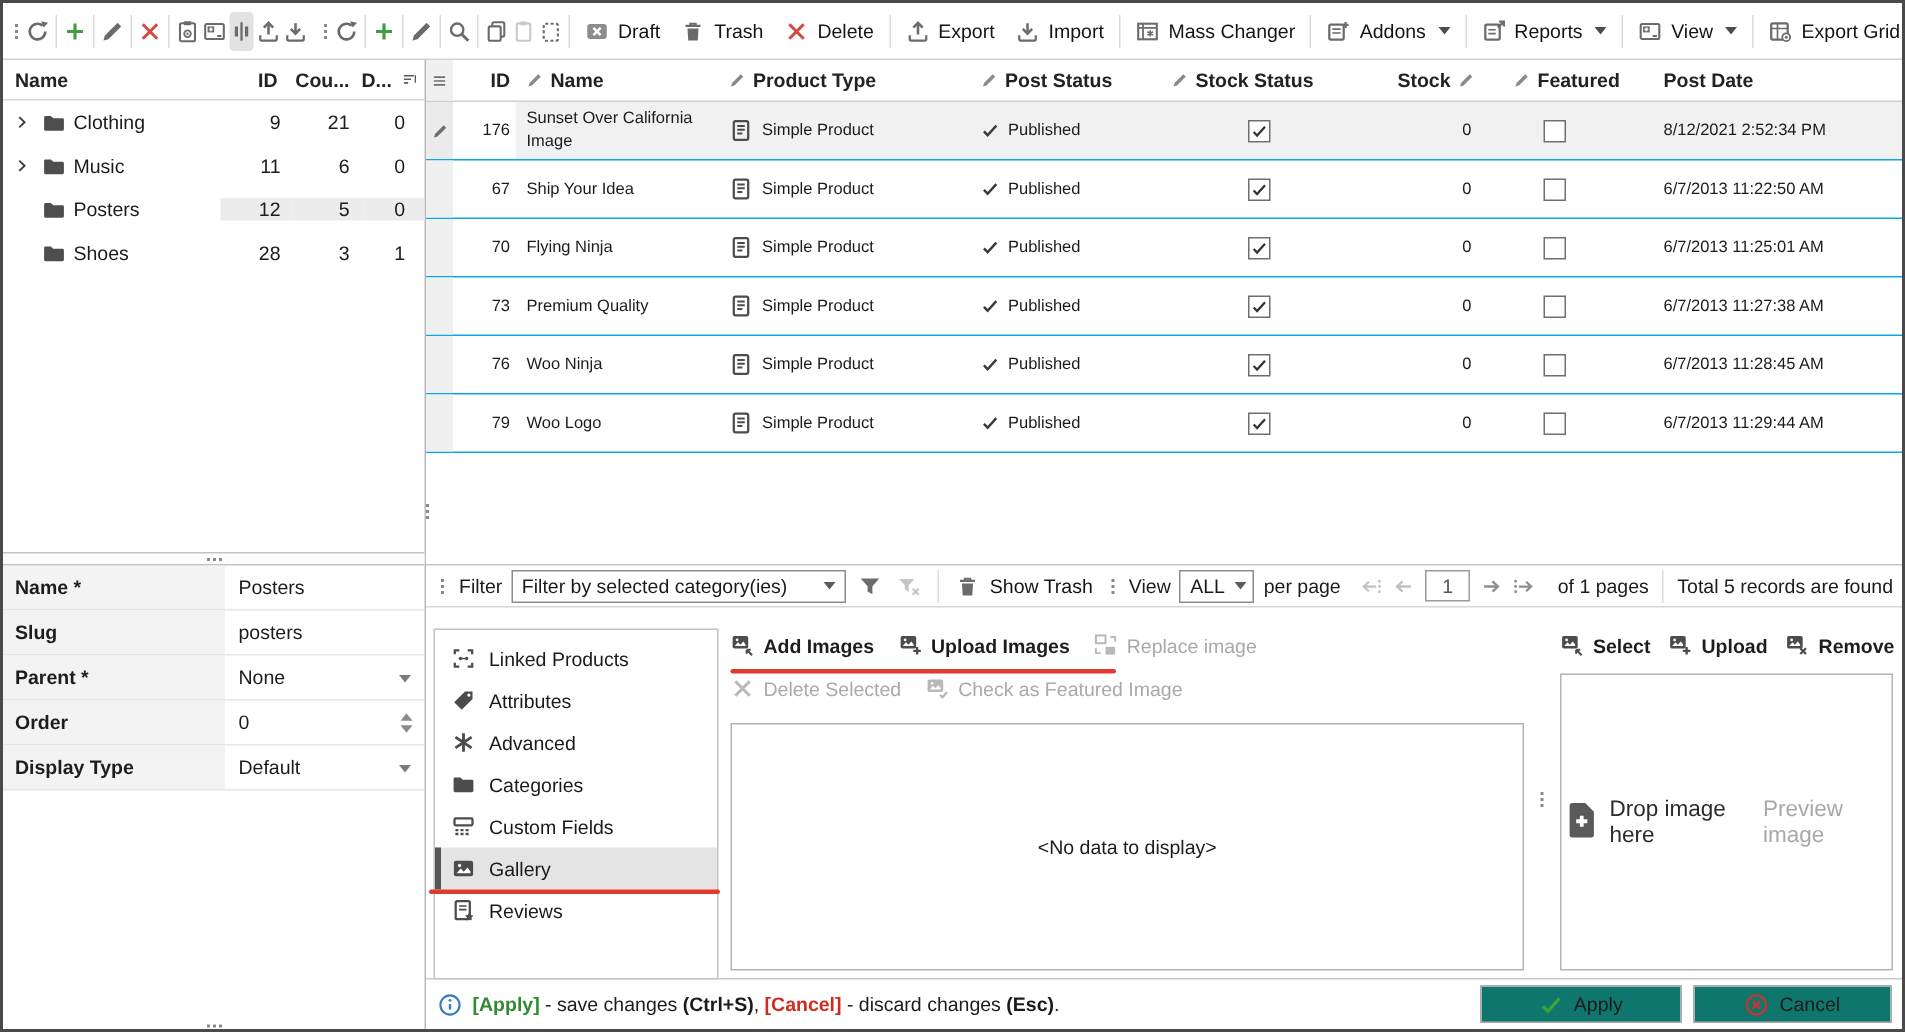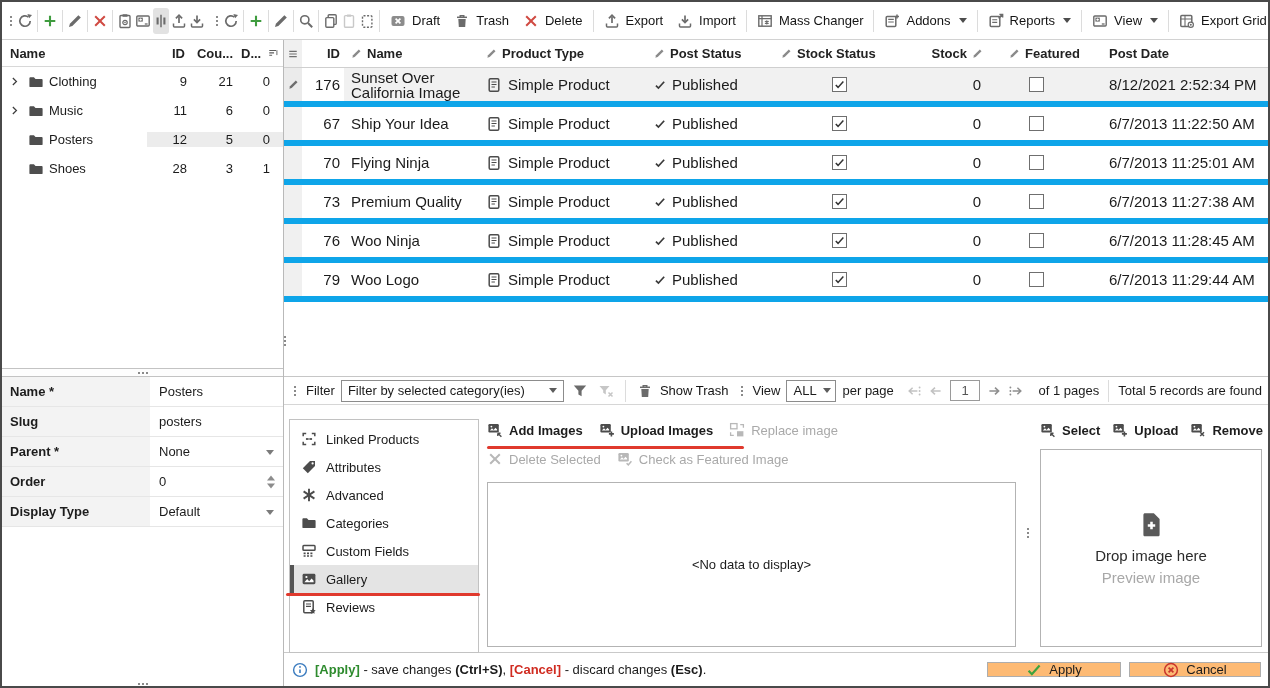--- a/index.html
+++ b/index.html
@@ -61,21 +61,21 @@
   .spin-up{width:0;height:0;border-left:4px solid transparent;border-right:4px solid transparent;border-bottom:5px solid #8c8c8c;}
   .spin-dn{width:0;height:0;border-left:4px solid transparent;border-right:4px solid transparent;border-top:5px solid #8c8c8c;}
   .left-bottom-grip{position:absolute;bottom:1px;left:50%;transform:translateX(-50%);}
   
   .right{flex:1;display:flex;flex-direction:column;min-width:0;position:relative;}
   .main-grip{position:absolute;left:278px;top:296px;}
   
   .table-area{height:336px;flex:0 0 auto;display:flex;flex-direction:column;overflow:hidden;}
   .p-head,.p-row{display:grid;grid-template-columns:18px 42px 135px 168px 127px 130px 85px 95px 1fr;}
   .p-head{height:28px;align-items:center;border-bottom:1px solid #cfcfcf;font-weight:600;color:#222;}
-  .p-row{height:39px;align-items:center;border-bottom:6px solid #0ea5e9;font-size:15px;}
+  .p-row{height:39px;align-items:center;border-bottom:1px solid #0ea5e9;font-size:11px;}
   .p-row.selected{background:#f1f1f1;}
   .ind{background:#f0f0f0;height:100%;display:flex;align-items:center;justify-content:center;color:#6e6e6e;}
   .p-row.selected .ind{background:#ebebeb;}
   .c-id{text-align:right;padding-right:4px;}
   .p-row.selected .c-id{background:#fff;height:100%;display:flex;align-items:center;justify-content:flex-end;}
   .c-name{padding-left:7px;line-height:15px;}
   .h-ed{display:flex;align-items:center;gap:5px;padding-left:7px;color:#222;}
   .h-ed .pen{color:#8a8a8a;display:flex;}
   .h-right{justify-content:flex-end;padding-right:6px;padding-left:0;}
   .h-feat{padding-left:20px;}
@@ -114,33 +114,33 @@
   .g-row.second{margin-top:7px;}
   .g-btn{display:flex;align-items:center;gap:6px;font-weight:600;color:#1d1d1d;}
   .g-btn .gico{color:#4c4c4c;display:flex;}
   .g-btn.disabled{color:#a9a9a9;font-weight:400;}
   .g-btn.disabled .gico{color:#b8b8b8;}
   .gallery .red-line{left:0;width:257px;top:27px;}
   .g-box{flex:1;margin-top:12px;border:1px solid #b3b3b3;display:flex;align-items:center;justify-content:center;color:#1c1c1c;}
   .mid-grip{width:8px;flex:0 0 auto;display:flex;align-items:center;justify-content:center;}
   .preview{width:222px;flex:0 0 auto;display:flex;flex-direction:column;}
   .p-toolbar{height:22px;display:flex;align-items:center;gap:12px;}
-  .p-box{flex:1;margin-top:8px;border:1px solid #b3b3b3;display:flex;flex-direction:column;align-items:center;justify-content:center;gap:5px;}
+  .p-box{flex:1;margin-top:8px;border:1px solid #b3b3b3;display:flex;align-items:center;justify-content:center;gap:5px;}
   .p-box .fico{color:#5a5a5a;margin-bottom:4px;}
   .drop-main{font-size:15px;color:#2b2b2b;}
   .drop-sub{font-size:15px;color:#a8a8a8;}
   
   .statusbar{height:34px;flex:0 0 auto;border-top:1px solid #c9c9c9;display:flex;align-items:center;
              padding:0 5px 0 8px;gap:8px;}
   .st-text{flex:1;display:flex;align-items:center;gap:7px;white-space:pre-wrap;}
   .info-ic{color:#3a7bbf;display:flex;}
   .tag-apply{color:#2e8b2e;font-weight:700;}
   .tag-cancel{color:#d02b20;font-weight:700;}
   .hk{font-weight:700;}
-  .btn{height:15px;border:1px solid #adadad;background:#fdba74;display:flex;align-items:center;justify-content:center;gap:7px;}
+  .btn{height:25px;border:1px solid #adadad;background:#0f766e;display:flex;align-items:center;justify-content:center;gap:7px;}
   .btn.apply{width:134px;}
   .btn.cancel{width:132px;margin-right:2px;}
   .btn .aico{color:#3da33d;display:flex;}
   .btn .cico{color:#c9342c;display:flex;}
 </style>
 </head>
 <body>
 
 <svg width="0" height="0" style="position:absolute">
 <defs>

